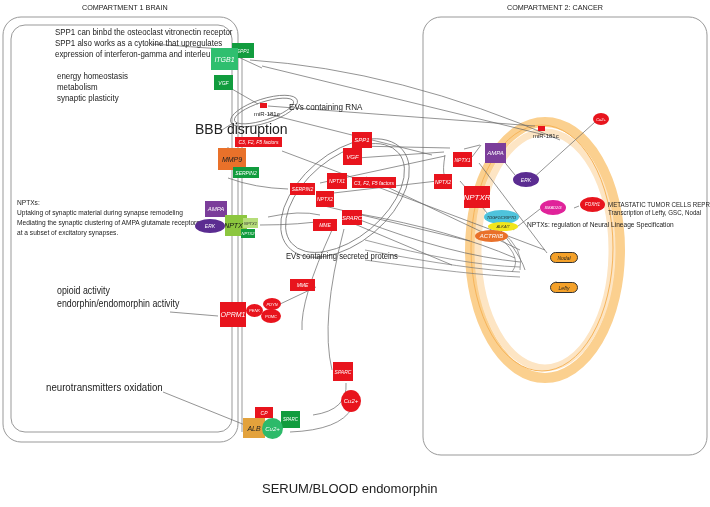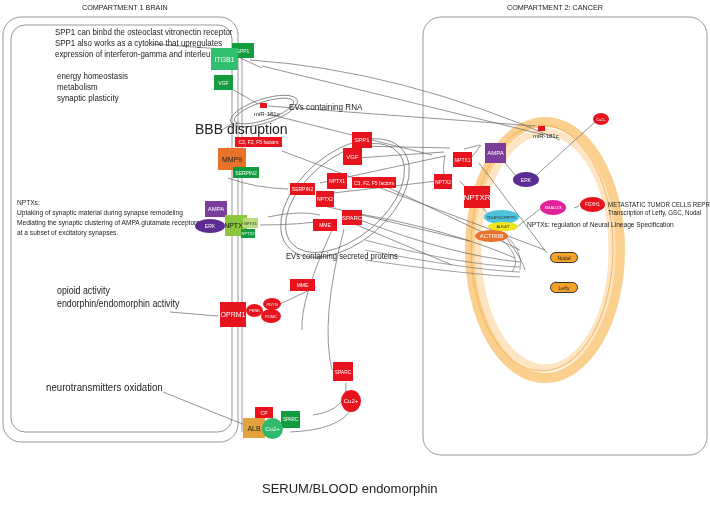--- a/index.html
+++ b/index.html
@@ -1,21 +1,21 @@
 <!DOCTYPE html>
 <html><head>
 <meta charset="utf-8">
 <style>
   html, body { margin: 0; padding: 0; background: #ffffff; }
   body { width: 710px; height: 507px; position: relative; overflow: hidden; font-family: "Liberation Sans", sans-serif; color: #222; }
   svg#diagram { position: absolute; left: 0; top: 0; width: 710px; height: 507px; }
   .txt { position: absolute; font-family: "Liberation Sans", sans-serif; color: #222; white-space: nowrap; line-height: 1.25; }
   .small { font-size: 9px; transform: scaleX(0.88); transform-origin: left top; }
   .mid { font-size: 10px; transform: scaleX(0.9); transform-origin: left top; }
-  .node { position: absolute; display: flex; align-items: center; justify-content: center; color: #fff; font-family: "Liberation Sans", sans-serif; white-space: nowrap; overflow: hidden; box-sizing: border-box; }
+  .node { position: absolute; display: flex; align-items: center; justify-content: center; color: #fff; font-family: "Liberation Sans", sans-serif; white-space: nowrap; overflow: hidden; box-sizing: border-box; font-style: italic; }
   .red { background: #e8141d; }
   .dgreen { background: #119c3e; }
   .lgreen { background: #2fbf6f; }
   .purple { background: #7b3d9a; }
   .orange { background: #e9712a; }
   .lime { background: #8cc63f; color: #111; }
   .ltlime { background: #b6dd7a; color: #333; }
   .gold { background: #e3a23c; color: #222; }
   .ell { border-radius: 50%; }
   .pill { border-radius: 10px; border: 1px solid #333; background: #f4a12a; color: #222; }

